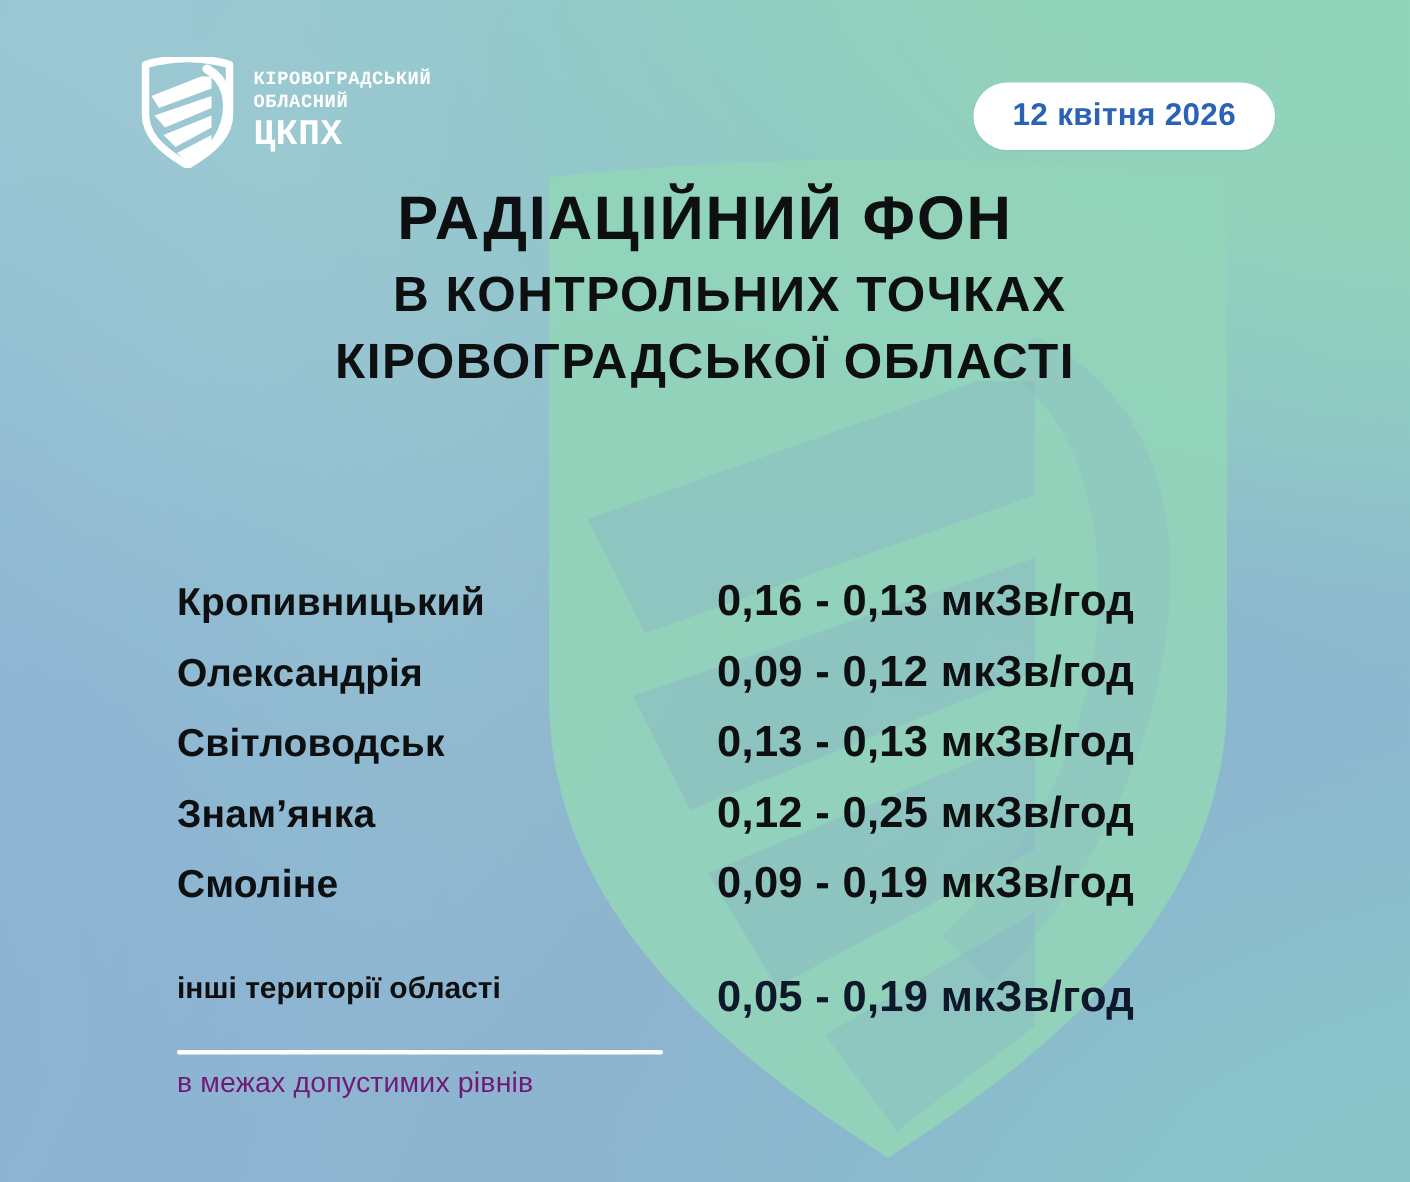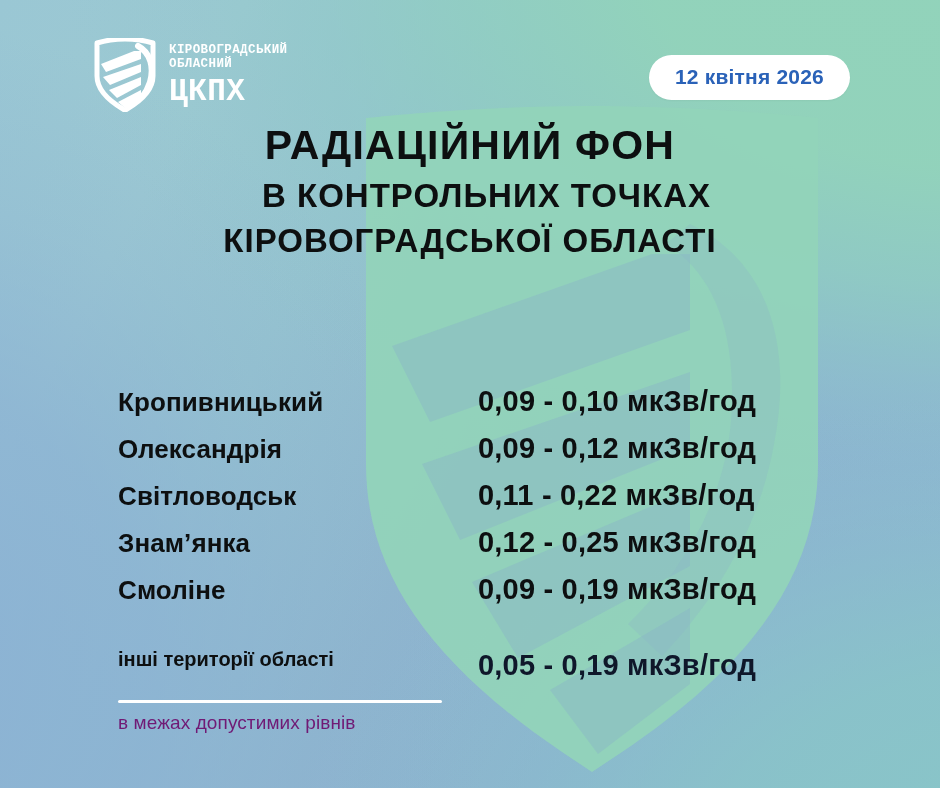--- a/index.html
+++ b/index.html
@@ -85,21 +85,21 @@
   }
   .logo-mark { width: 62px; height: 74px; flex: 0 0 auto; }
   .logo-words { color: #ffffff; line-height: 1; font-family: Liberation Mono, monospace; }
   .logo-line1, .logo-line2 {
     font-size: 12.5px;
     font-weight: 700;
     letter-spacing: 0.4px;
   }
   .logo-line2 { margin-top: 2px; }
   .logo-abbr {
-    font-size: 31px;
+    font-size: 24px;
     font-weight: 800;
     letter-spacing: 0.5px;
     margin-top: 5px;
     line-height: 1;
   }
 
   .date-badge {
     position: absolute;
     right: 90px;
     top: 55px;
@@ -304,29 +304,29 @@
 
   <div class="title-wrap">
     <div class="title-l1">РАДІАЦІЙНИЙ ФОН</div>
     <div class="title-l2">В КОНТРОЛЬНИХ ТОЧКАХ</div>
     <div class="title-l3">КІРОВОГРАДСЬКОЇ ОБЛАСТІ</div>
   </div>
 
   <div class="rows">
     <div class="row">
       <div class="place">Кропивницький</div>
-      <div class="value">0,09 - 0,10 мкЗв/год</div>
+      <div class="value">0,16 - 0,13 мкЗв/год</div>
     </div>
     <div class="row">
       <div class="place">Олександрія</div>
       <div class="value">0,09 - 0,12 мкЗв/год</div>
     </div>
     <div class="row">
       <div class="place">Світловодськ</div>
-      <div class="value">0,11 - 0,22 мкЗв/год</div>
+      <div class="value">0,13 - 0,13 мкЗв/год</div>
     </div>
     <div class="row">
       <div class="place">Знам’янка</div>
       <div class="value">0,12 - 0,25 мкЗв/год</div>
     </div>
     <div class="row">
       <div class="place">Смоліне</div>
       <div class="value">0,09 - 0,19 мкЗв/год</div>
     </div>
   </div>

